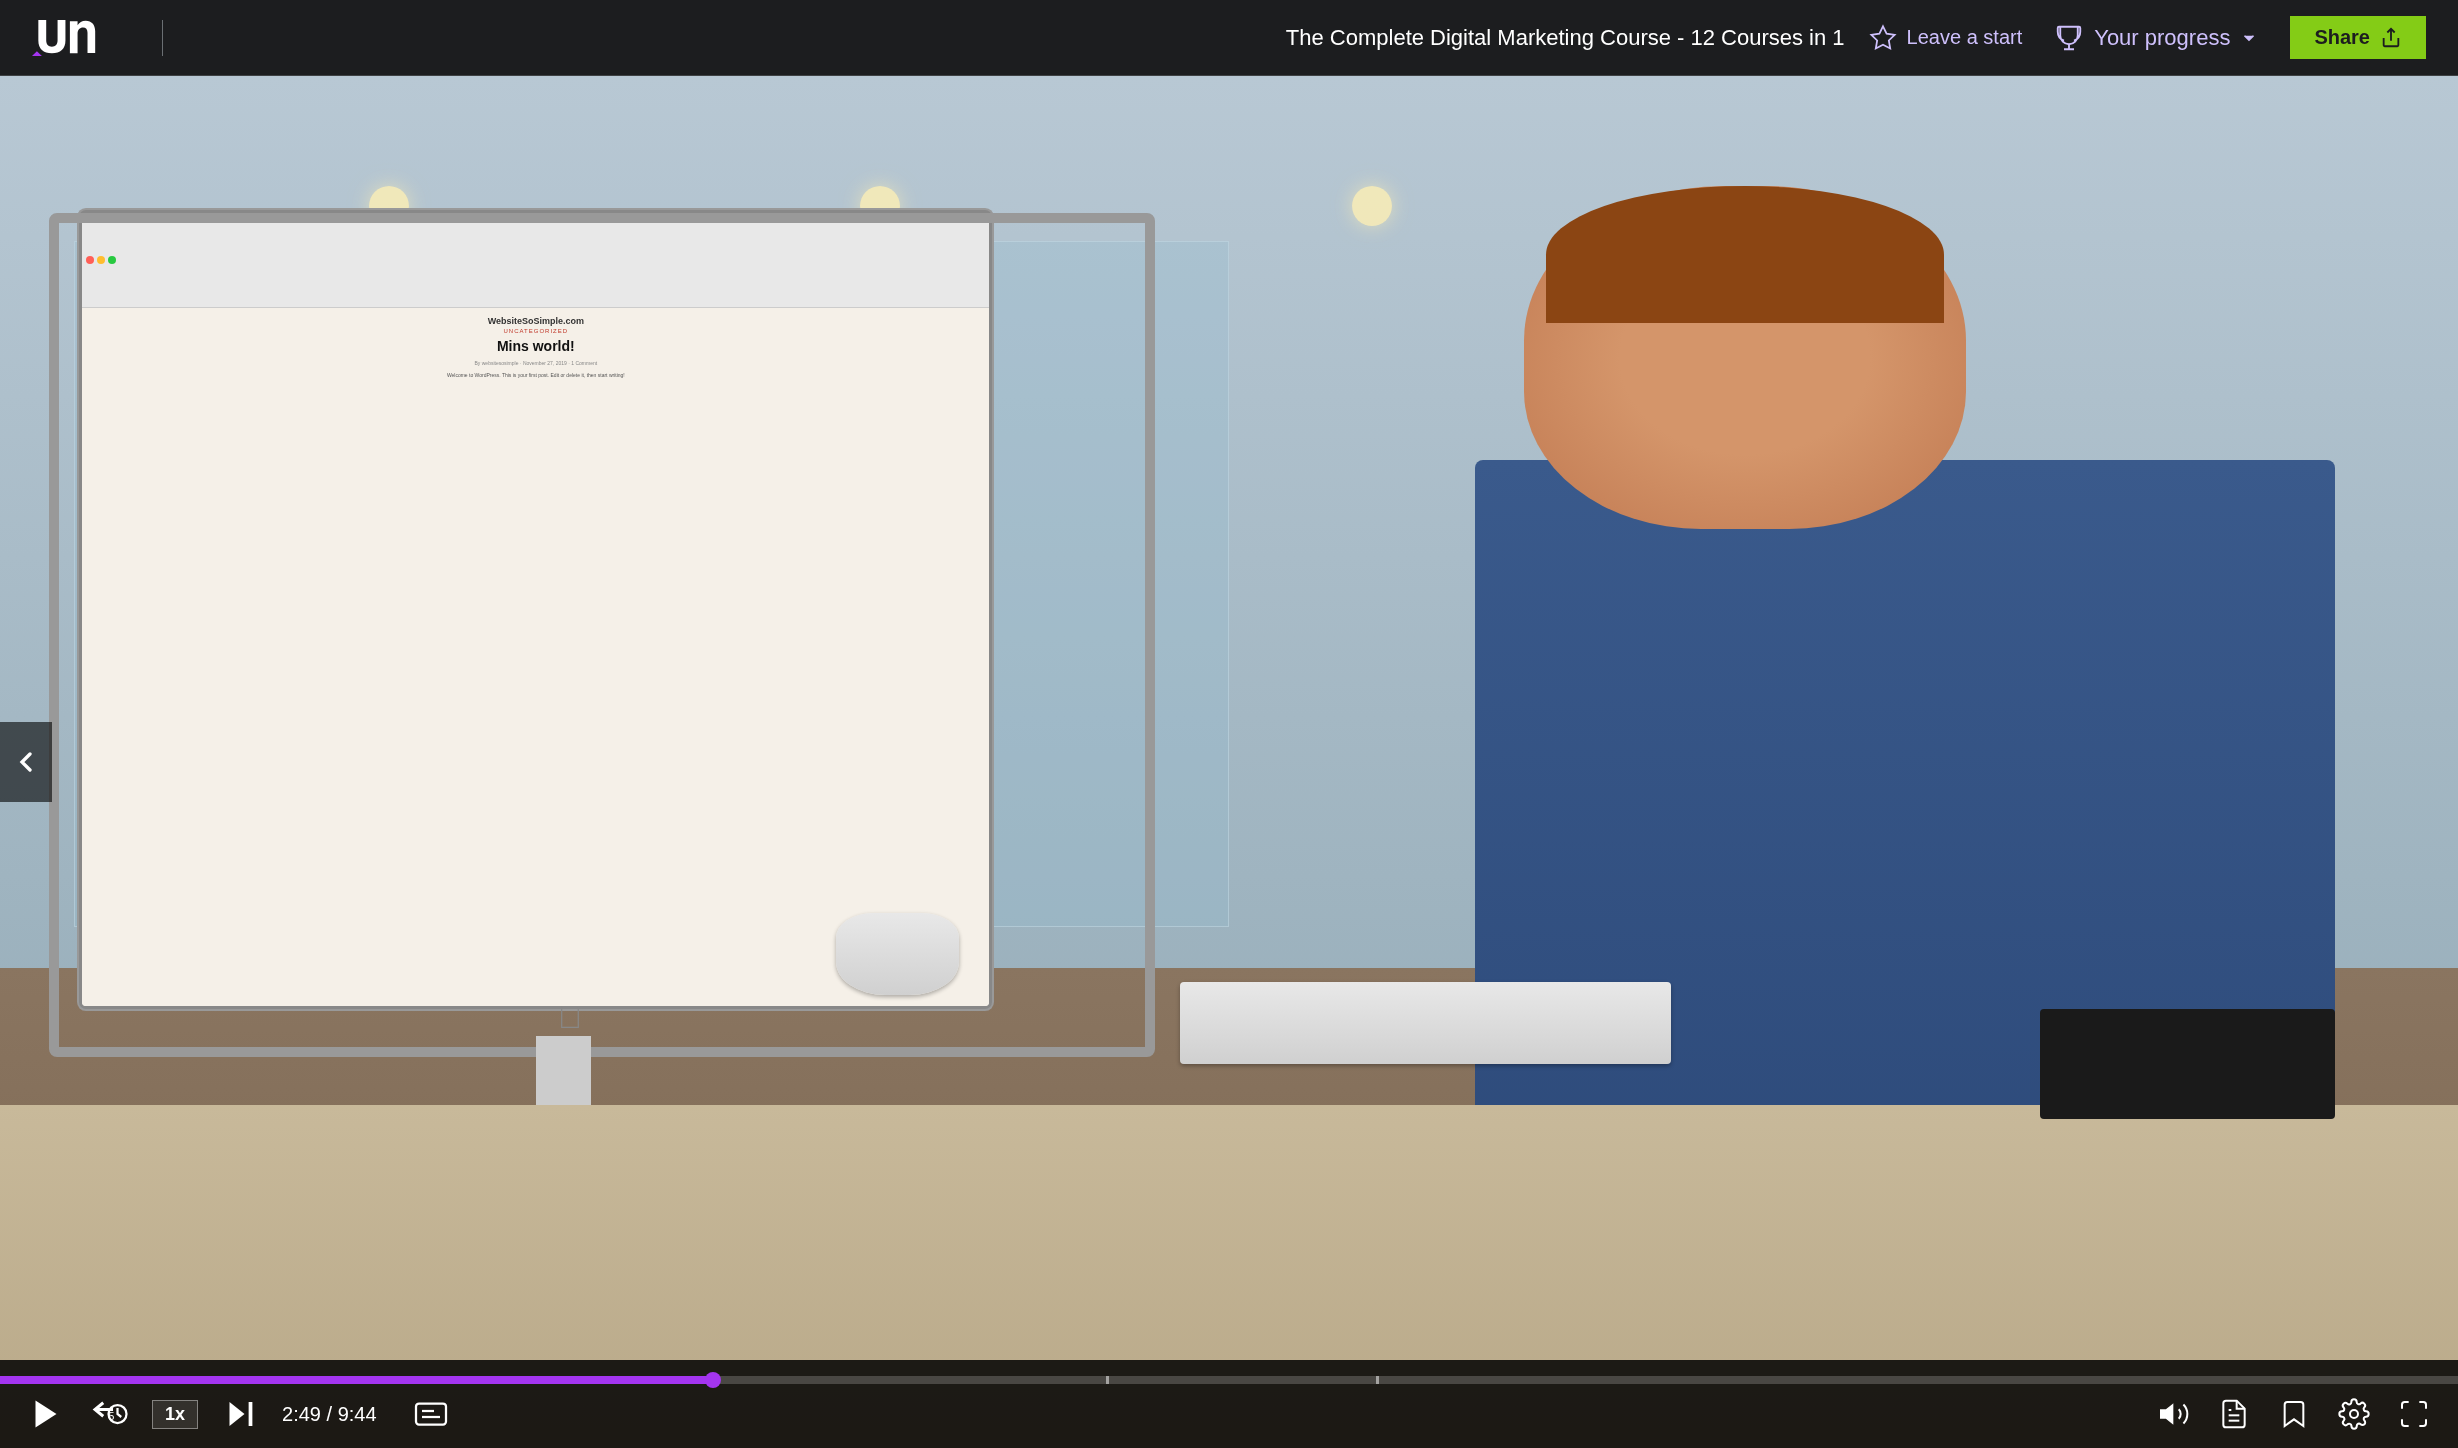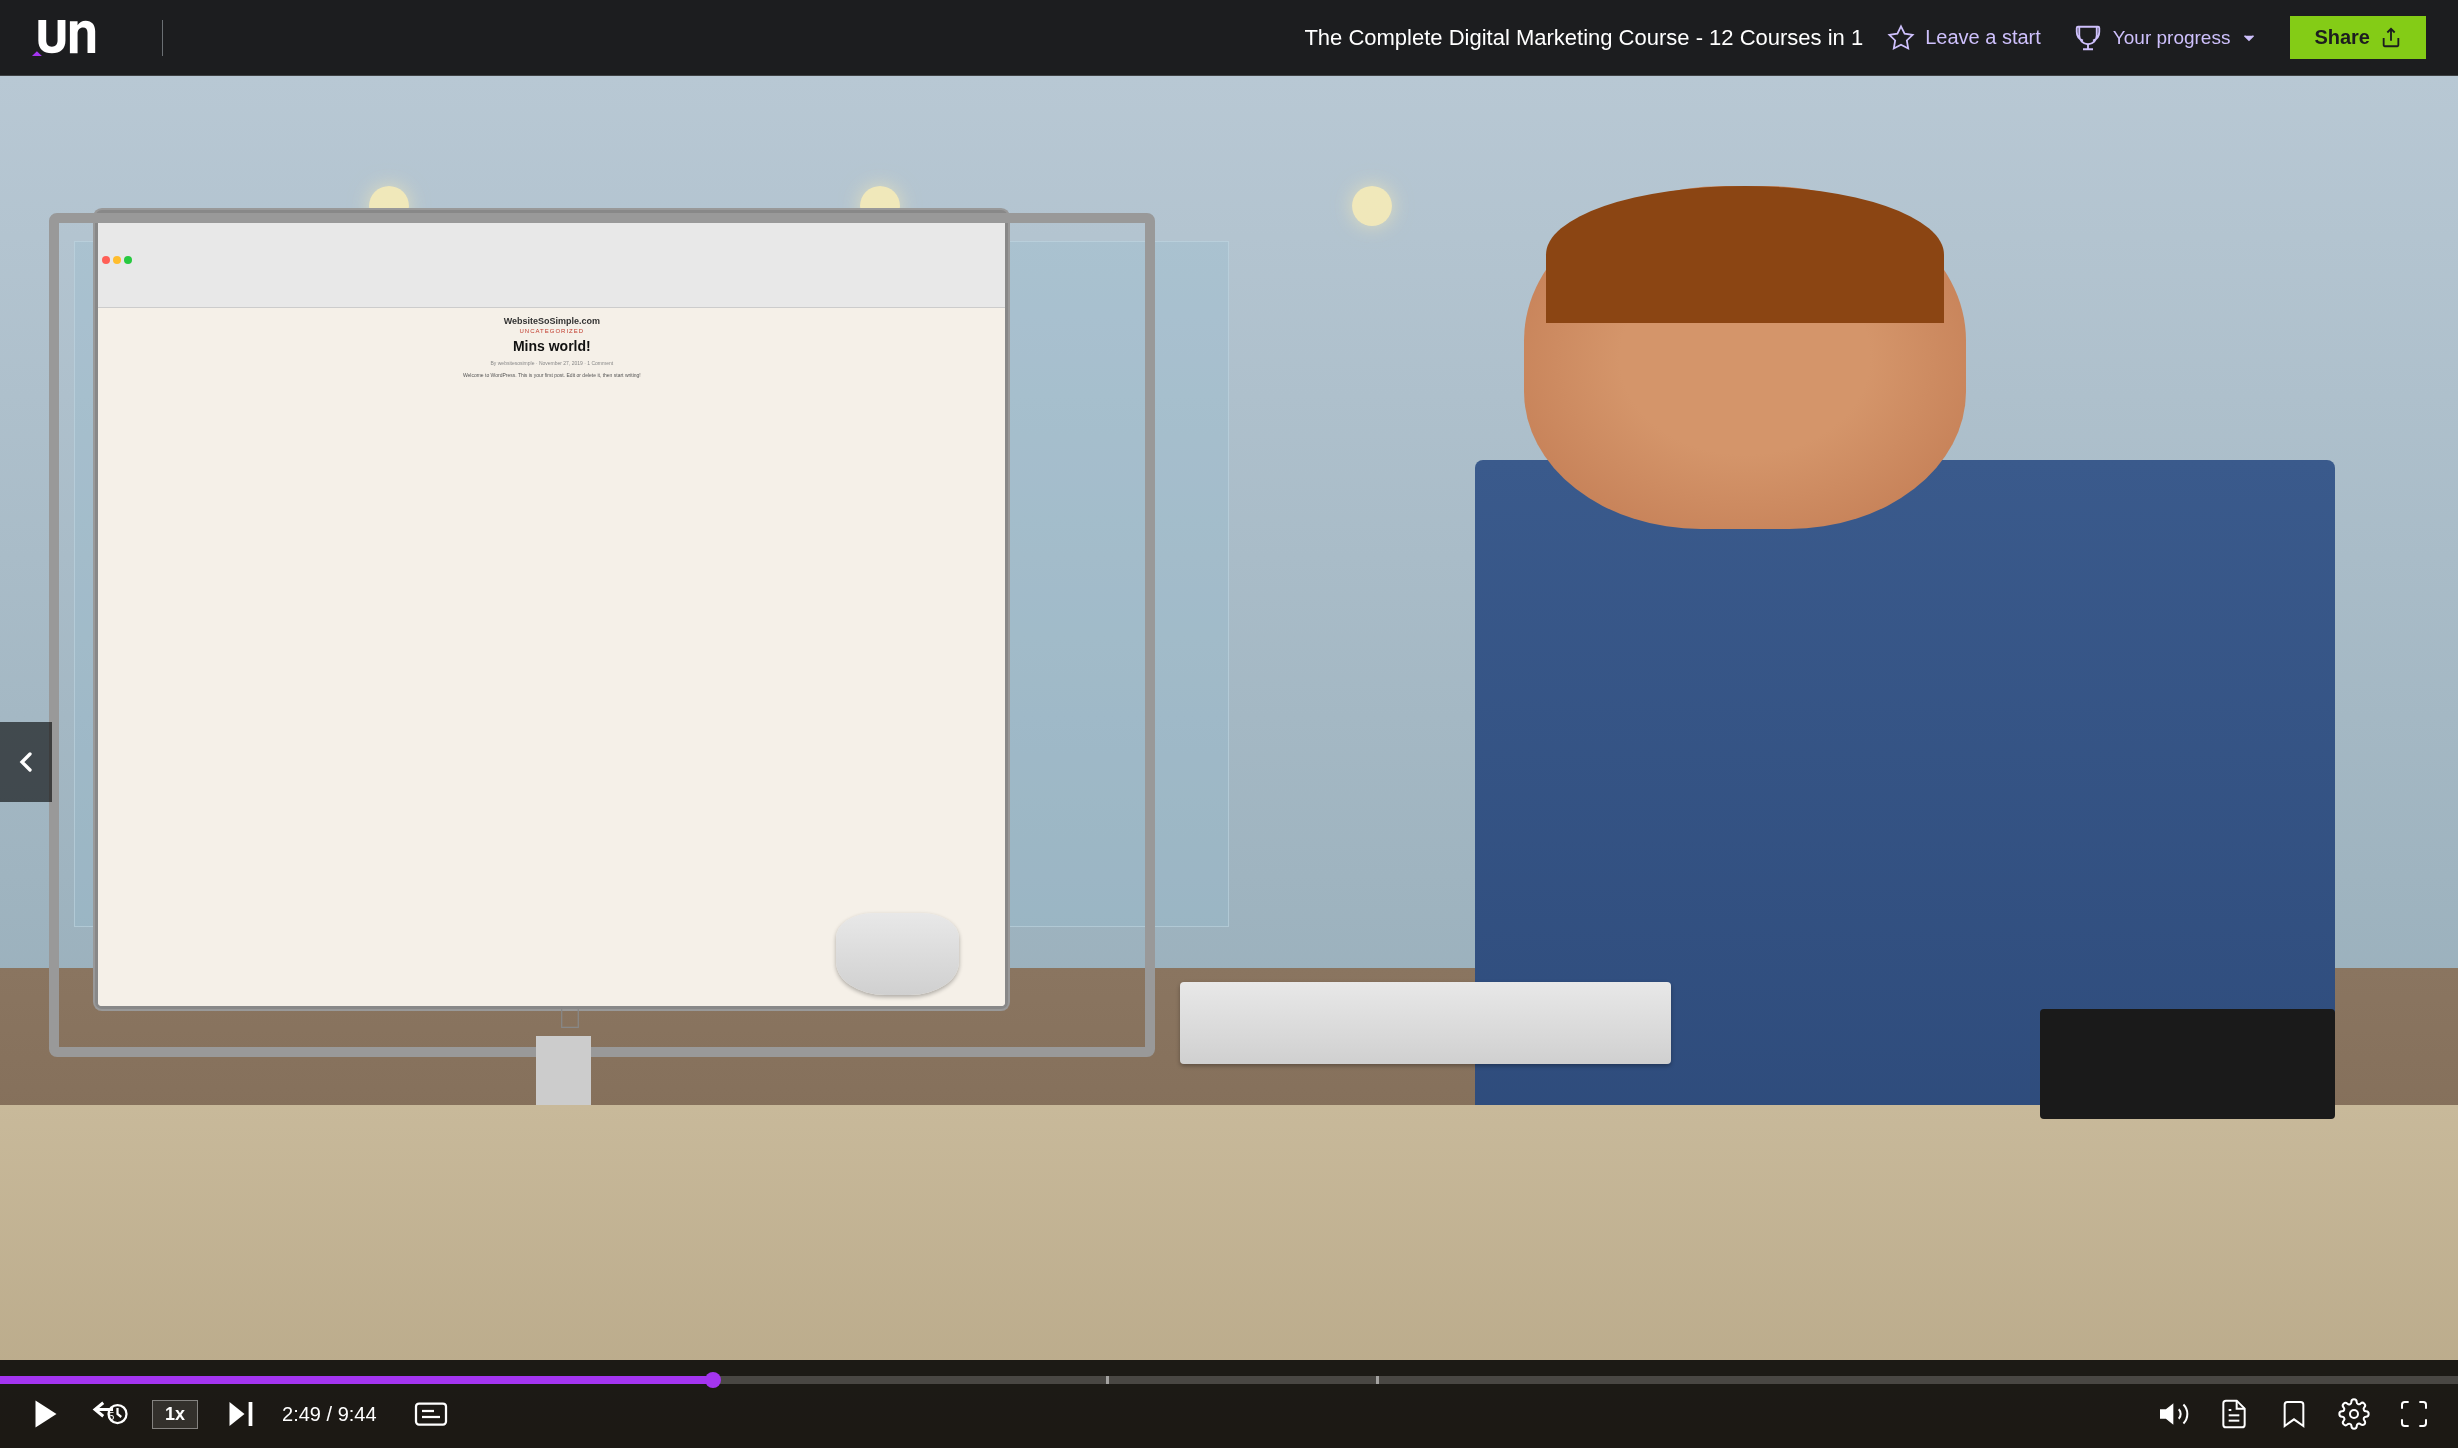--- a/index.html
+++ b/index.html
@@ -61,21 +61,21 @@
     }
     .leave-rating-btn svg {
       width: 28px;
       height: 28px;
     }
     .your-progress-btn {
       display: flex;
       align-items: center;
       gap: 10px;
       color: #cec0fc;
-      font-size: 19px;
+      font-size: 22px;
       cursor: pointer;
       background: none;
       border: none;
     }
     .your-progress-btn svg {
       width: 30px;
       height: 30px;
     }
     .share-btn {
       display: flex;
@@ -152,21 +152,20 @@
     .monitor-screen {
       position: absolute;
       top: 0;
       left: 3%;
       width: 82%;
       height: 77%;
       background: #f5f0e8;
       border-radius: 4px;
       overflow: hidden;
       box-shadow: 0 0 0 3px #888, 0 0 0 5px #999;
-      margin-left: 16px;
     }
 
     .monitor-stand-neck {
       position: absolute;
       bottom: 8%;
       left: 44%;
       width: 5%;
       height: 12%;
       background: #ccc;
     }

